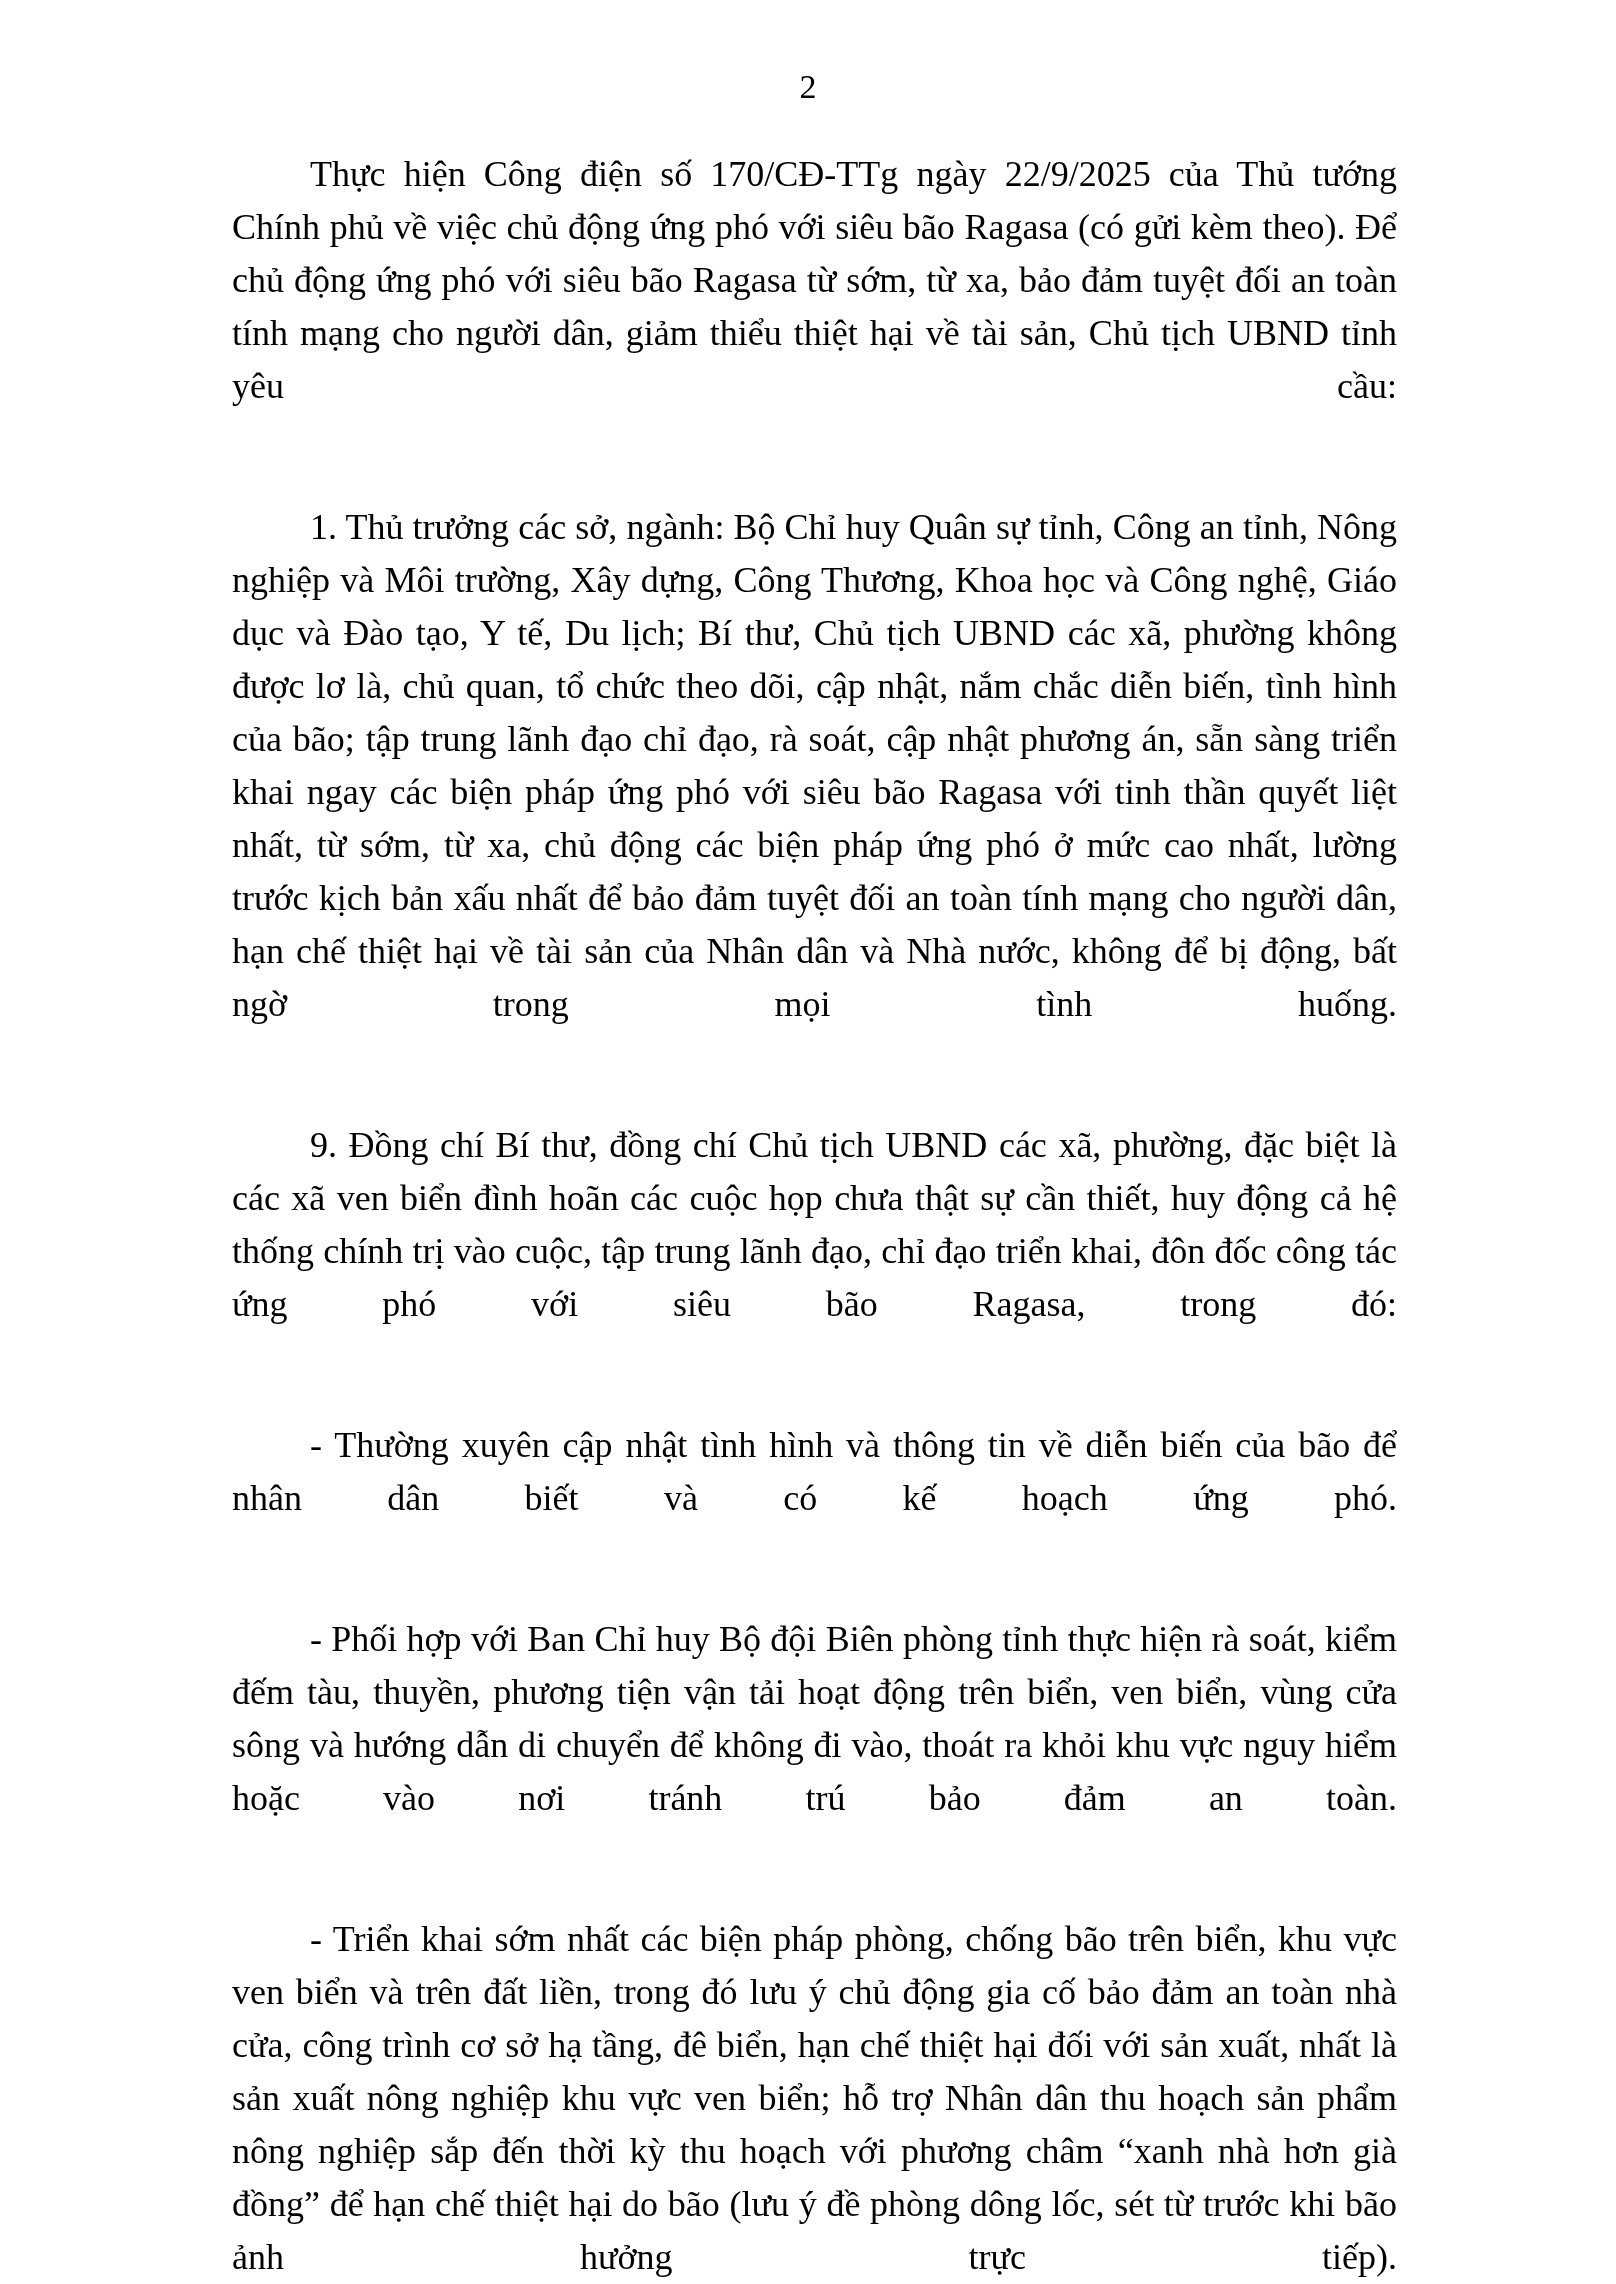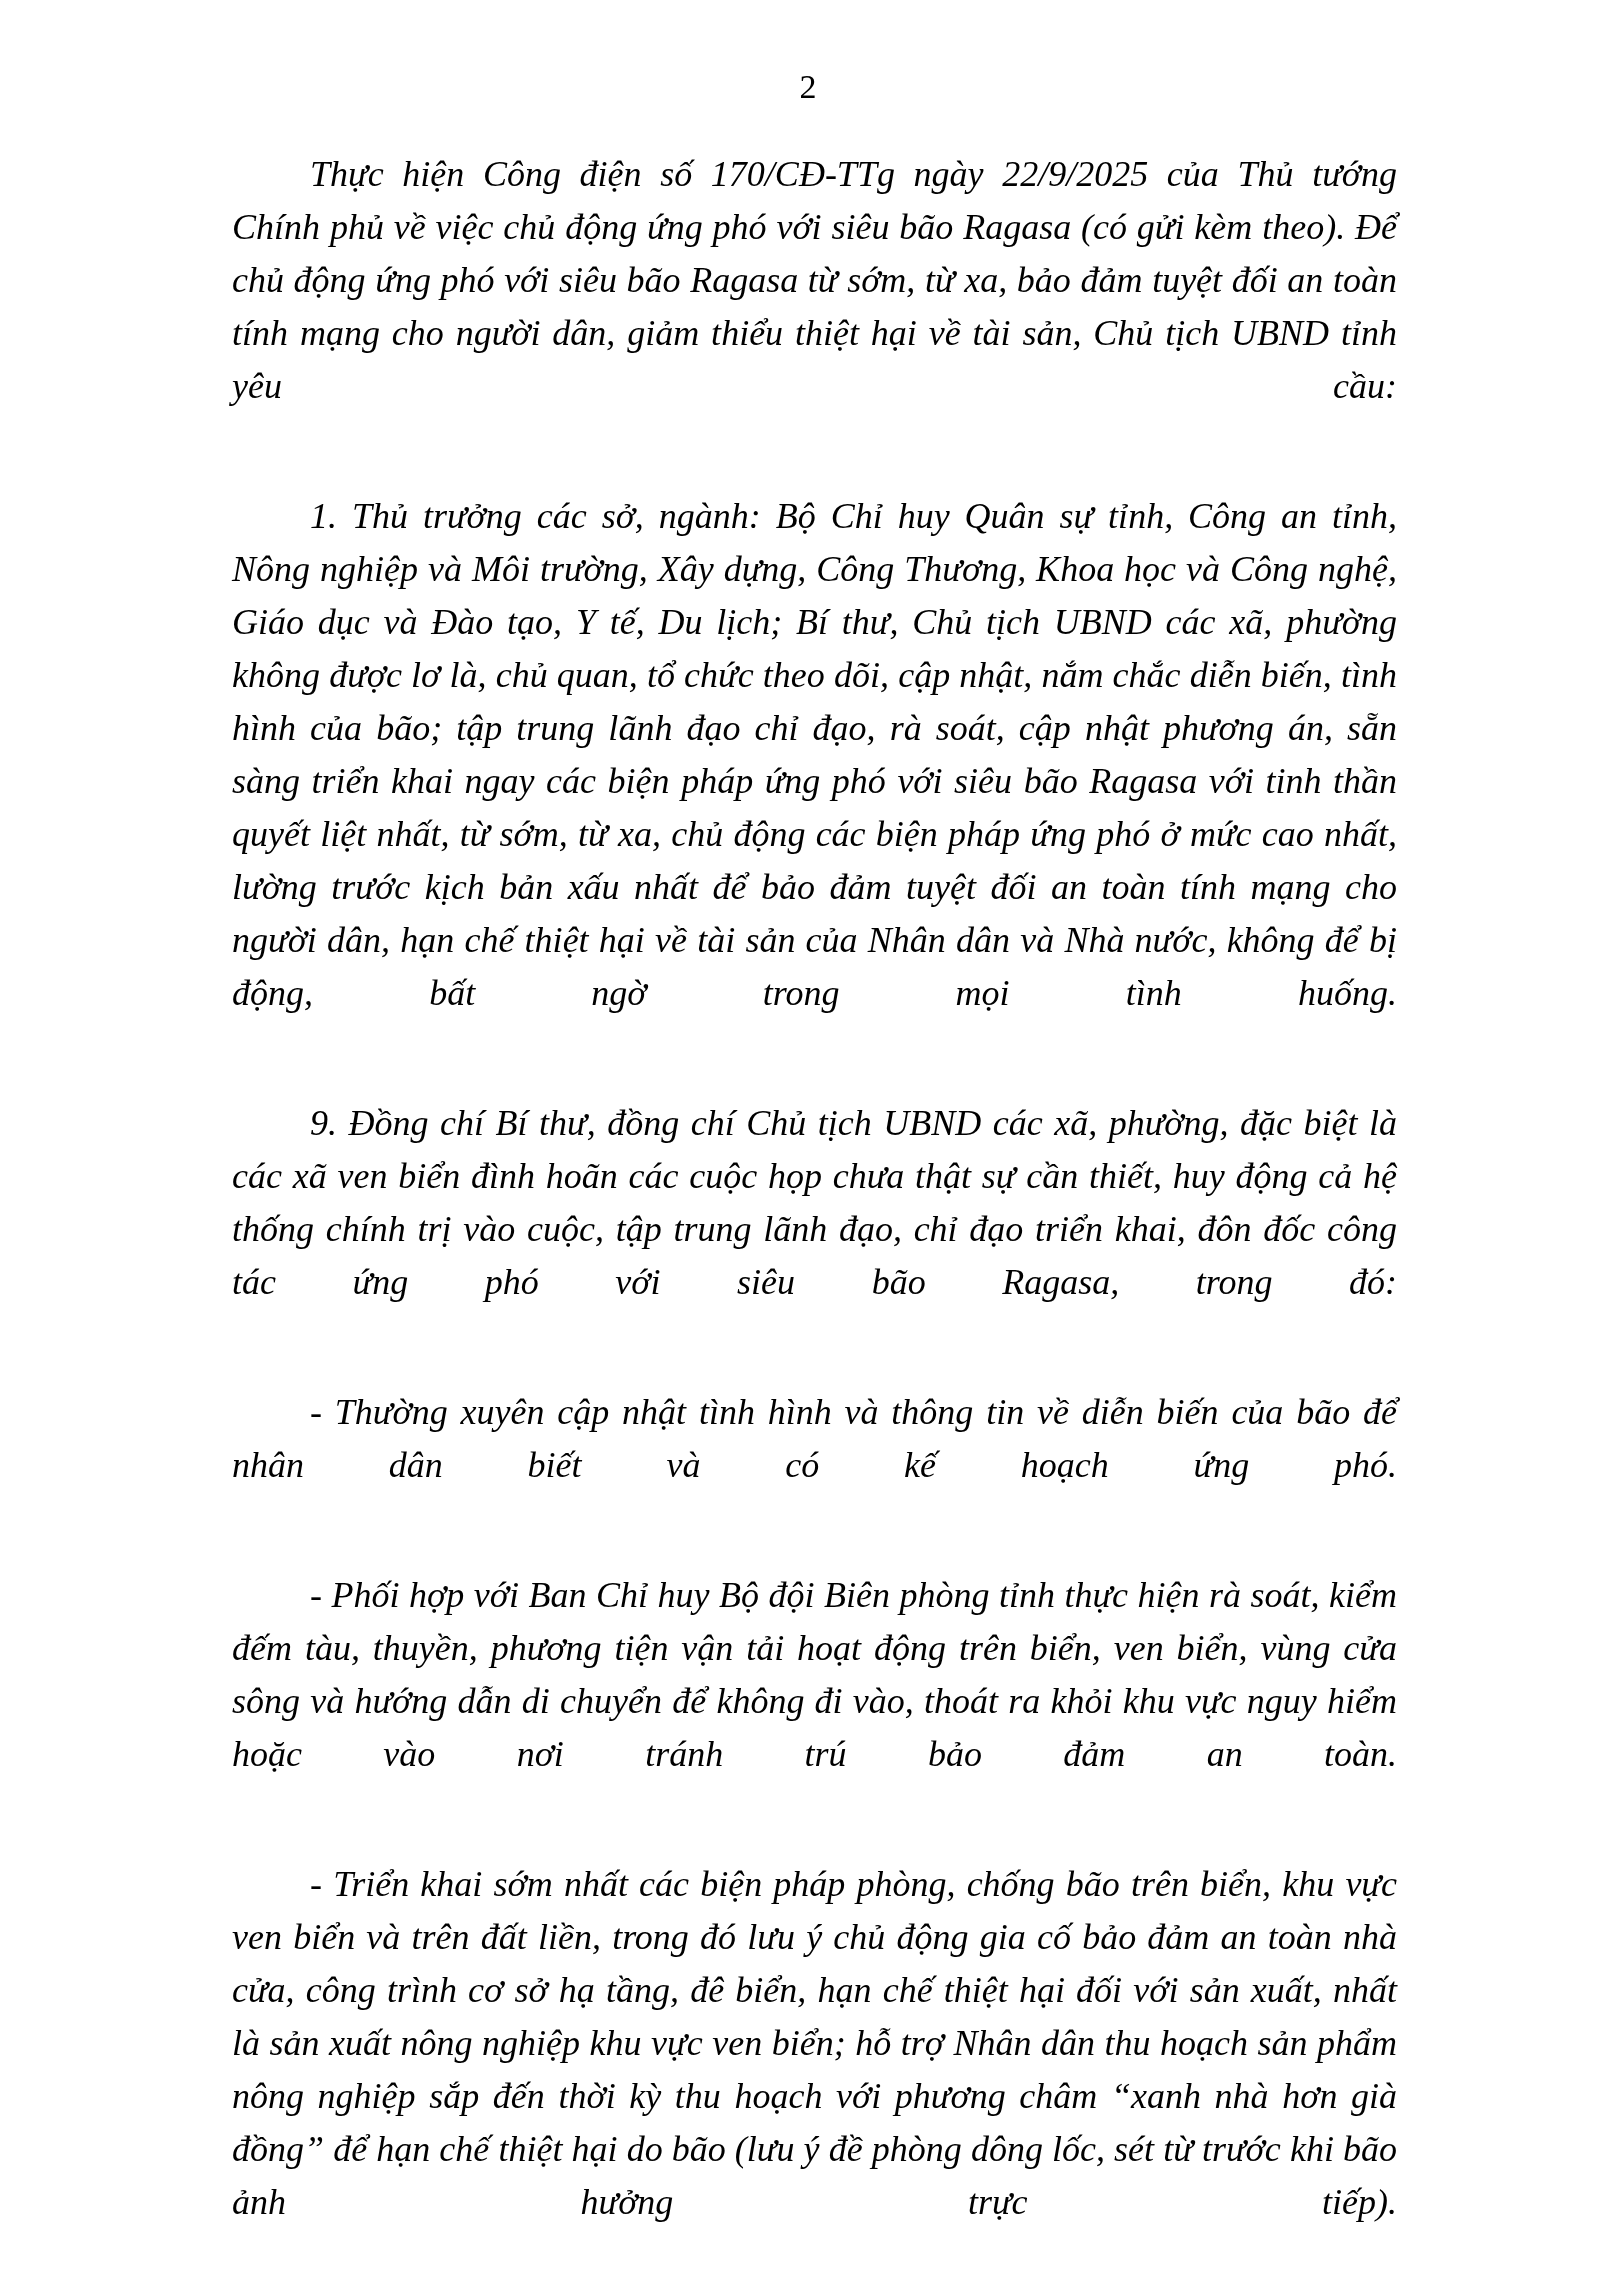--- a/index.html
+++ b/index.html
@@ -39,24 +39,23 @@
     color: #000000;
     text-align: justify;
     text-justify: inter-word;
     hyphens: none;
   }
   .content p {
     margin: 0 0 0 0;
     padding: 0;
     text-indent: 78px;
     text-align: justify;
-    font-style: italic;
   }
   .content p.gap-before {
-    margin-top: 24px;
+    margin-top: 35px;
   }
   .content p.tight {
     margin-top: 0;
   }
   
   .content p::after {
     content: "";
     display: inline-block;
     width: 100%;
   }

